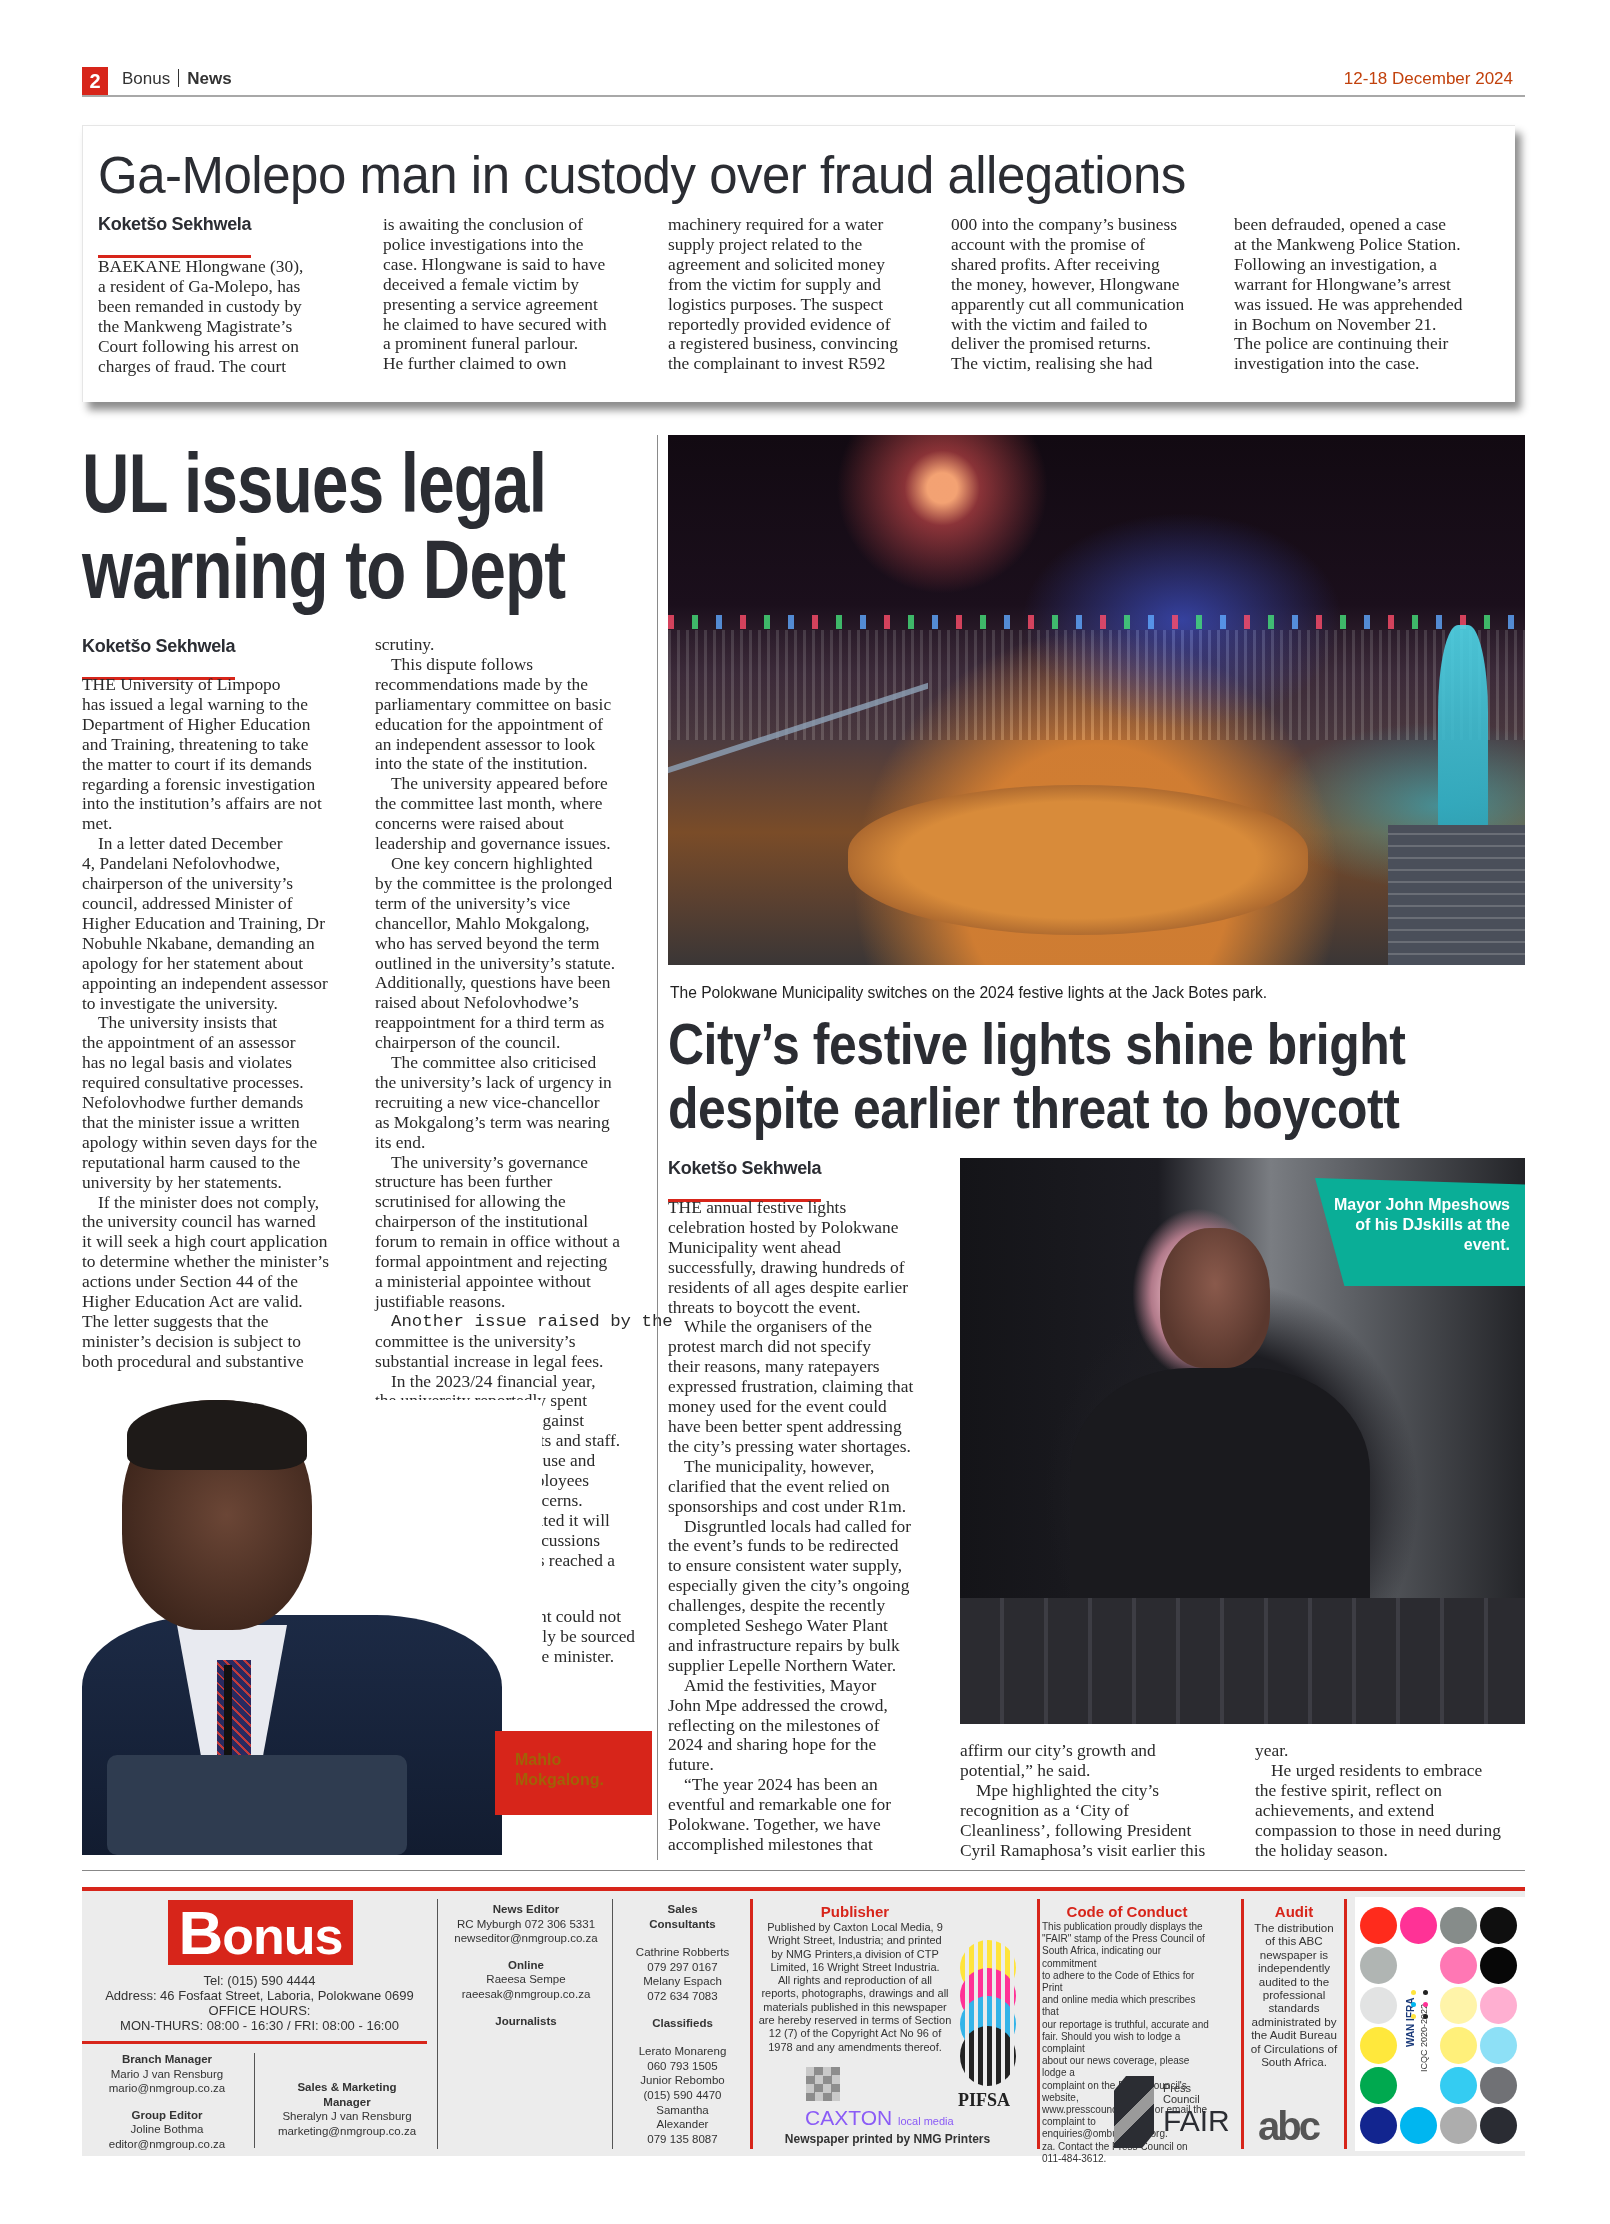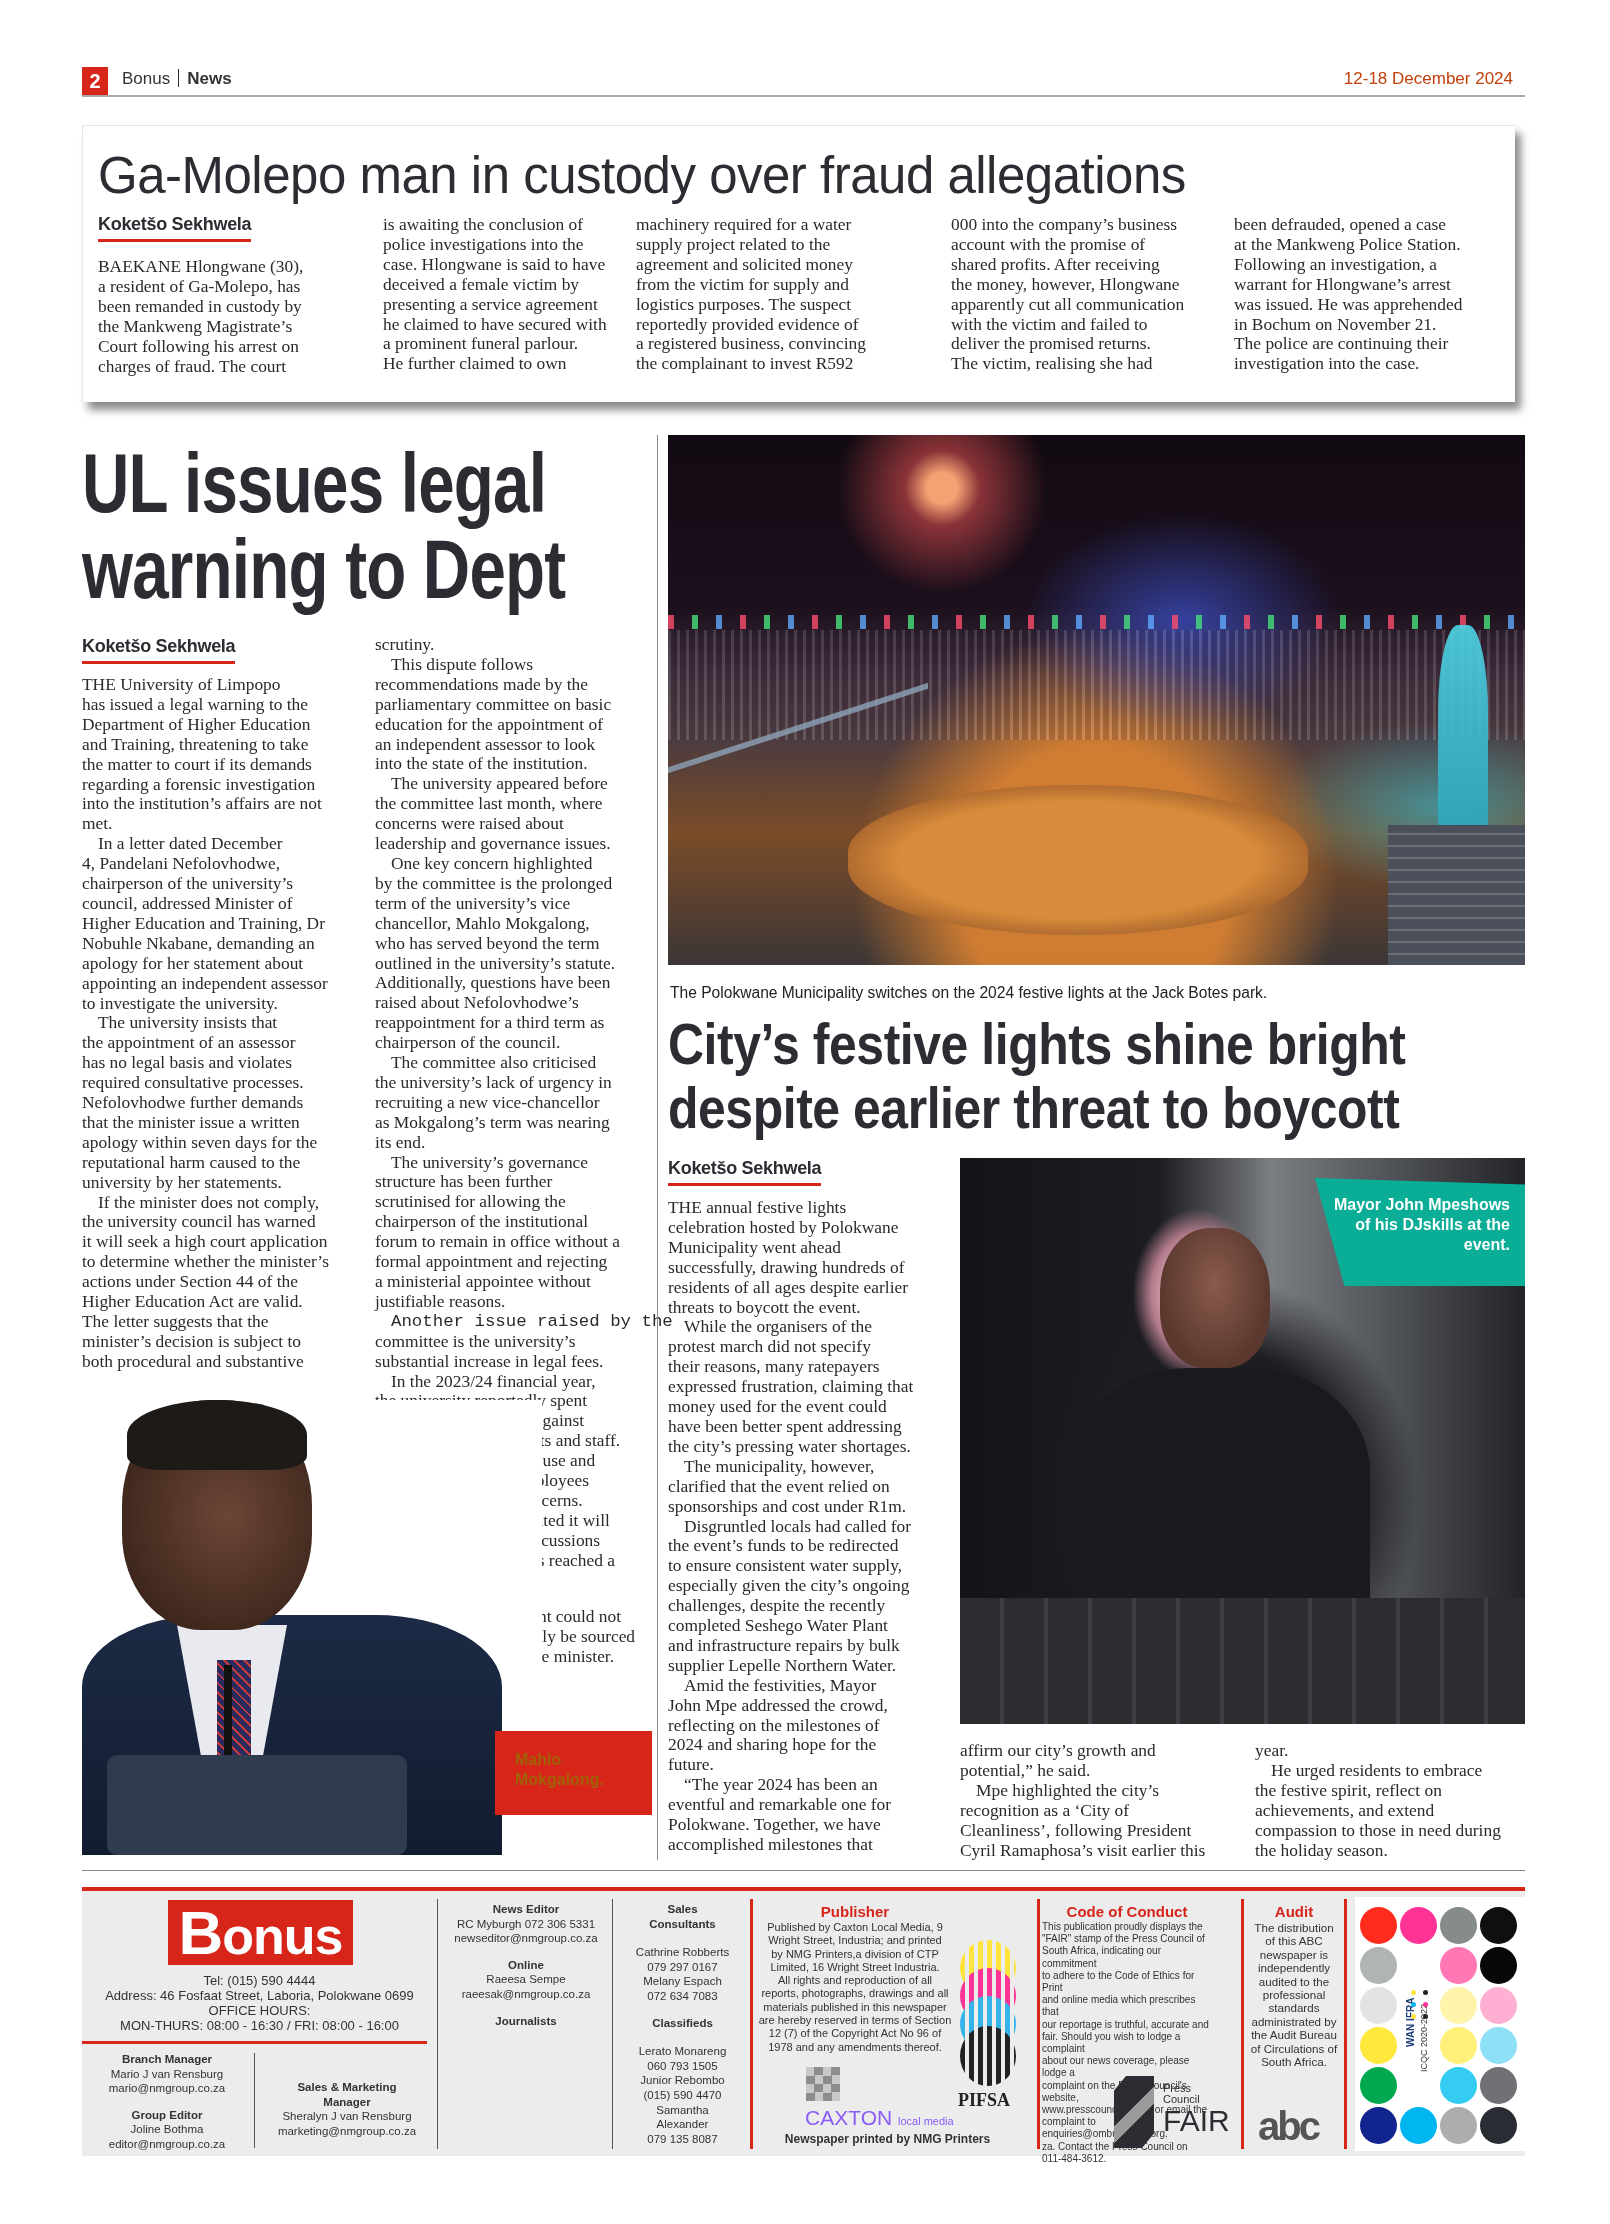--- a/index.html
+++ b/index.html
@@ -12,21 +12,21 @@
   .page-num { left: 82px; top: 67px; width: 26px; height: 28px; background: #d7251a; color: #fff; font-family: "Liberation Sans", sans-serif; font-weight: bold; font-size: 20px; text-align: center; line-height: 28px; }
   .hdr-sec { left: 122px; top: 69px; font-family: "Liberation Sans", sans-serif; font-size: 17px; color: #333; }
   .hdr-sec b { font-weight: bold; }
   .hdr-sep { display: inline-block; width: 1px; height: 18px; background: #333; margin: 0 8px; vertical-align: -3px; }
   .hdr-date { right: 97px; top: 69px; font-family: "Liberation Sans", sans-serif; font-size: 17px; color: #c2410c; }
   .hdr-rule { left: 82px; top: 95px; width: 1443px; height: 2px; background: #a8a8a8; }
 
   
   .topbox { left: 82px; top: 125px; width: 1433px; height: 277px; background: #fff; box-shadow: 6px 8px 8px rgba(0,0,0,0.45); border-top: 1px solid #e6e6e6; border-left: 1px solid #e6e6e6; }
   .top-head { left: 98px; top: 146px; font-family: "Liberation Sans", sans-serif; font-size: 51px; color: #2b2d33; letter-spacing: -0.5px; white-space: nowrap; }
-  .byline { font-family: "Liberation Sans", sans-serif; font-weight: bold; font-size: 18px; color: #2b2d33; padding-bottom: 4px; border-bottom: 3px solid #d7251a; display: inline-block; letter-spacing: -0.3px; }
+  .byline { font-family: "Liberation Sans", sans-serif; font-weight: bold; font-size: 18px; color: #2b2d33; padding-bottom: 20px; border-bottom: 3px solid #d7251a; display: inline-block; letter-spacing: -0.3px; }
   .col { font-size: 17.4px; line-height: 19.9px; color: #2a2a2a; }
   .col .line { display: block; white-space: nowrap; }
 
   
   .ul-head { left: 82px; top: 440px; width: 560px; font-family: "Liberation Sans", sans-serif; font-weight: bold; font-size: 84px; line-height: 86px; color: #2b2d33; transform: scaleX(0.78); transform-origin: left top; letter-spacing: -1px; white-space: nowrap; }
   .divider-v { left: 657px; top: 435px; width: 1px; height: 1425px; background: #8a8a8a; }
 
   
   .photo-festive { left: 668px; top: 435px; width: 857px; height: 530px; overflow: hidden;
     background:
@@ -108,21 +108,21 @@
 <div class="abs col" id="top-c1" style="left:383px;top:215px;width:270px;">
     <span class="line">is awaiting the conclusion of</span>
     <span class="line">police investigations into the</span>
     <span class="line">case. Hlongwane is said to have</span>
     <span class="line">deceived a female victim by</span>
     <span class="line">presenting a service agreement</span>
     <span class="line">he claimed to have secured with</span>
     <span class="line">a prominent funeral parlour.</span>
     <span class="line">He further claimed to own</span>
   </div>
-<div class="abs col" id="top-c2" style="left:636px;top:215px;width:270px;">
+<div class="abs col" id="top-c2" style="left:668px;top:215px;width:270px;">
     <span class="line">machinery required for a water</span>
     <span class="line">supply project related to the</span>
     <span class="line">agreement and solicited money</span>
     <span class="line">from the victim for supply and</span>
     <span class="line">logistics purposes. The suspect</span>
     <span class="line">reportedly provided evidence of</span>
     <span class="line">a registered business, convincing</span>
     <span class="line">the complainant to invest R592</span>
   </div>
 <div class="abs col" id="top-c3" style="left:951px;top:215px;width:270px;">

